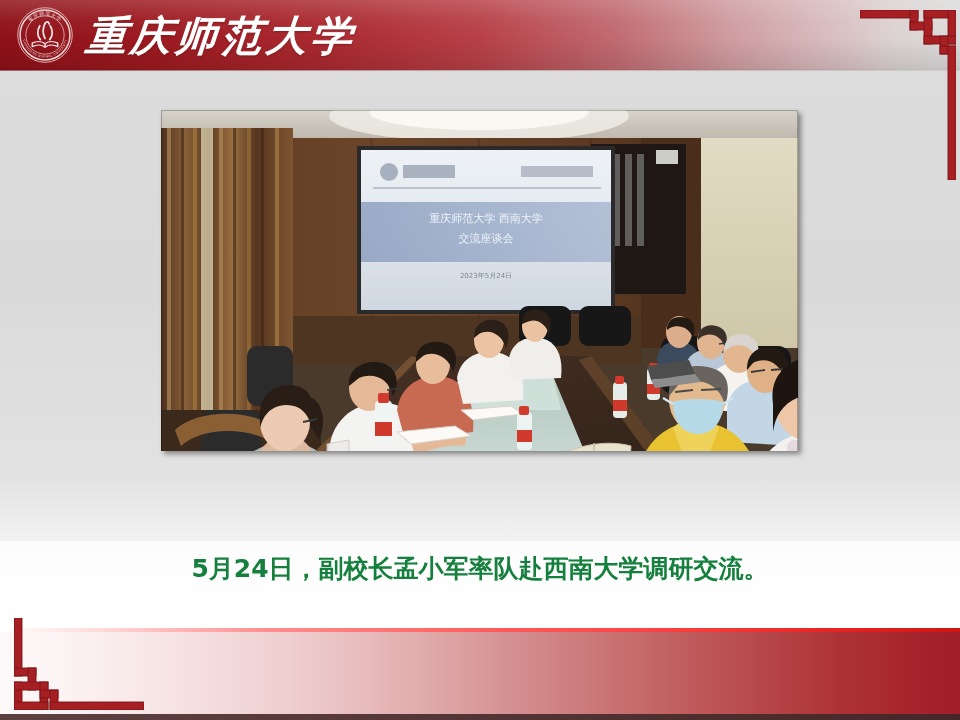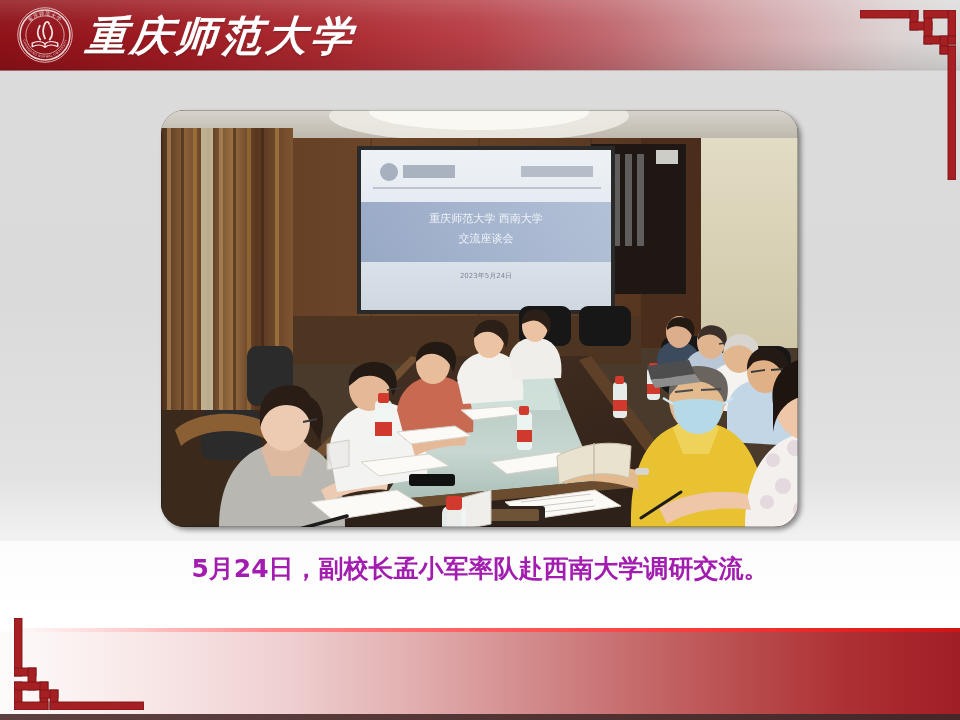--- a/index.html
+++ b/index.html
@@ -104,44 +104,43 @@
   }
   .ornament-tr { right: 4px; top: 10px; }
   .ornament-bl { left: 14px; bottom: 6px; }
 
   
   .photo-frame {
     position: absolute;
     left: 161px;
     top: 110px;
     width: 637px;
-    height: 417px;
+    height: 341px;
     box-shadow: 3px 3px 5px rgba(0,0,0,0.42);
     overflow: hidden;
     background: #4a3a2c;
     z-index: 4;
-    border-radius: 24px;
   }
   .photo-inner {
     position: absolute;
     inset: 0;
     overflow: hidden;
   }
 
   
   .caption {
     position: absolute;
     left: 0;
     top: 552px;
     width: 960px;
     text-align: center;
     font-family: "DejaVu Sans", "Liberation Sans", sans-serif;
     font-size: 25px;
     font-weight: 700;
-    color: #a21caf;
+    color: #15803d;
     letter-spacing: 0px;
     z-index: 6;
     white-space: nowrap;
   }
 
   
   .footer-hairline {
     position: absolute;
     left: 0; top: 628px;
     width: 960px; height: 4px;

